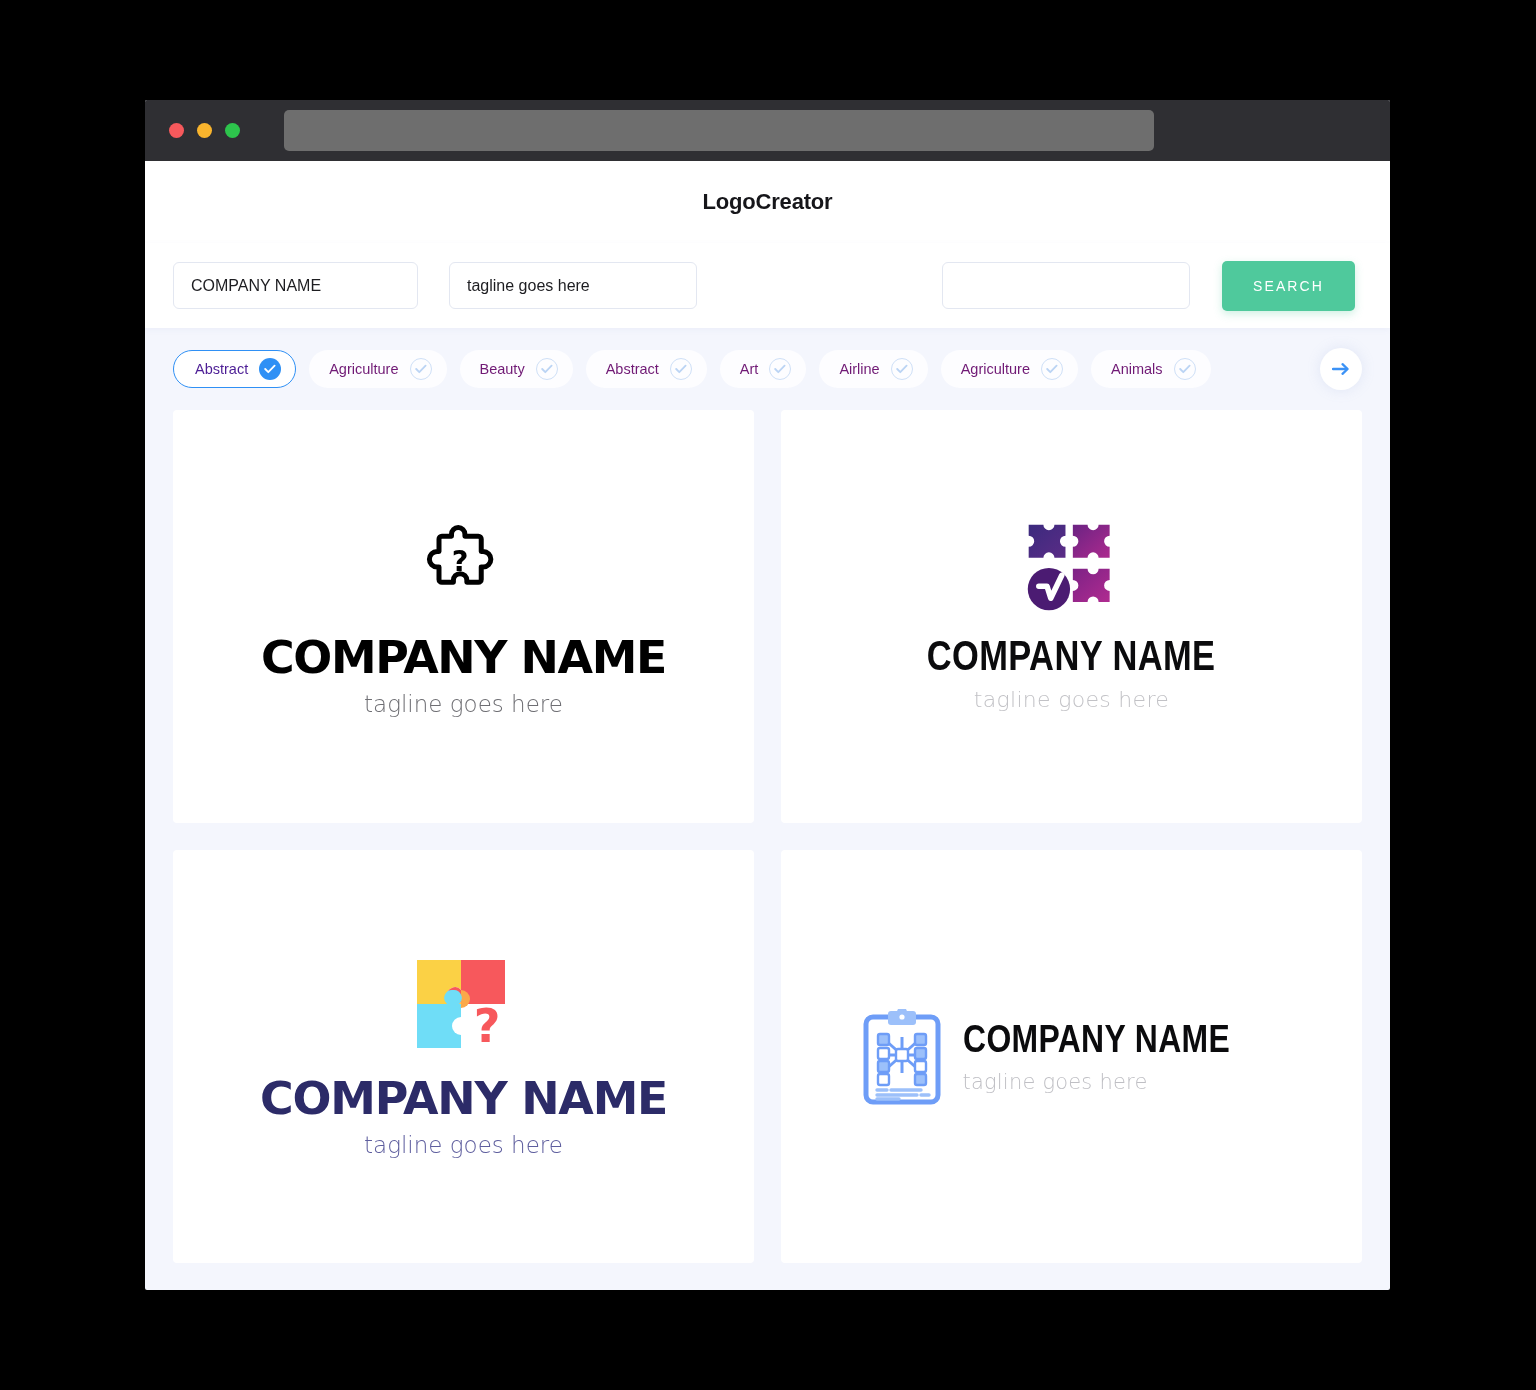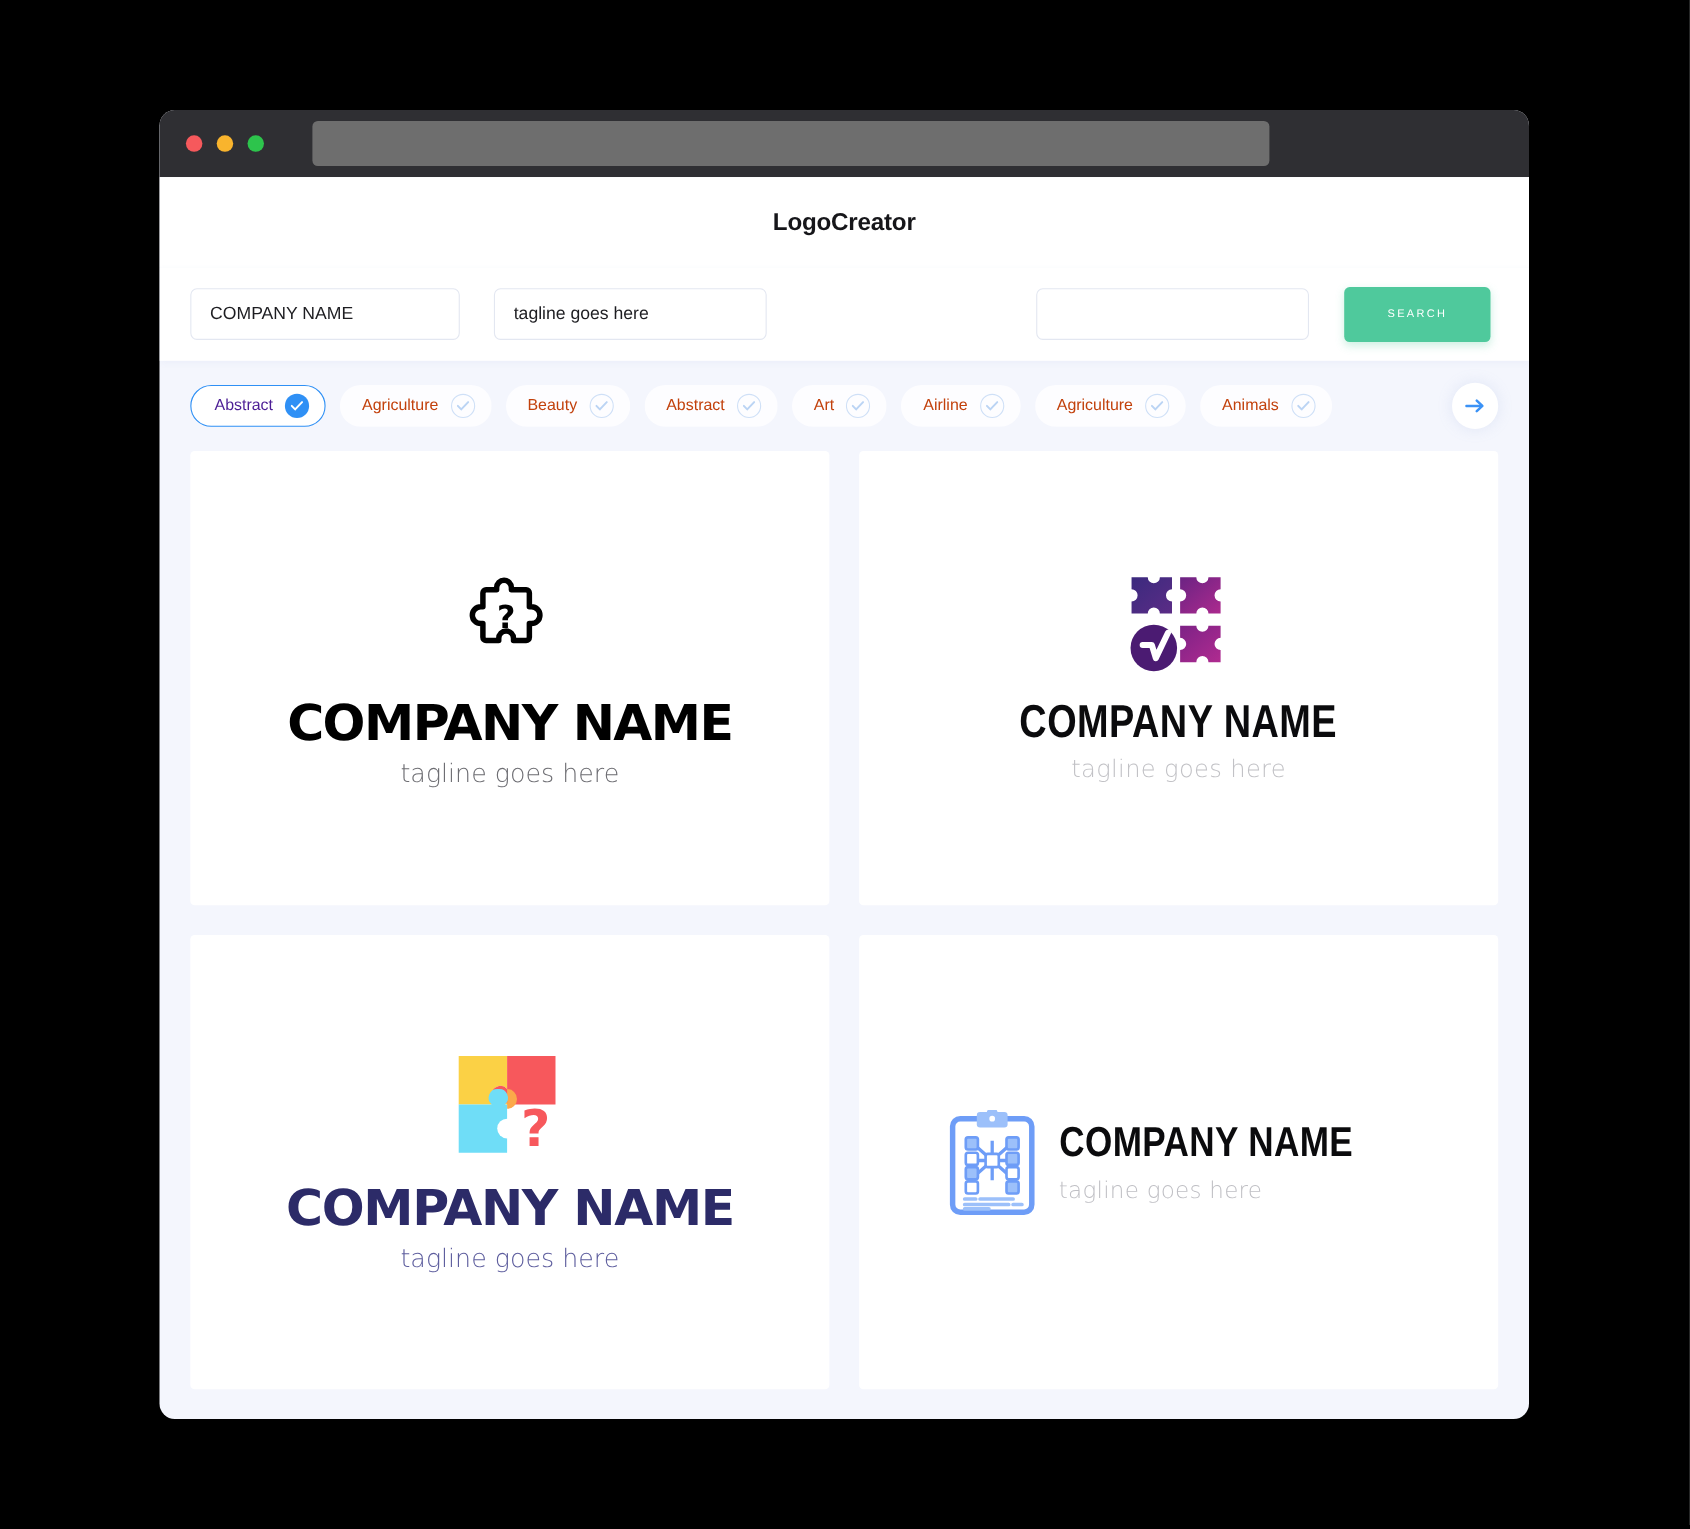--- a/index.html
+++ b/index.html
@@ -13,21 +13,21 @@
   }
 
   
   .browser-window {
     position: absolute;
     left: 145px;
     top: 100px;
     width: 1245px;
     height: 1190px;
     background: #F4F6FD;
-    border-radius: 14px;
+    border-radius: 2px;
     overflow: hidden;
     display: flex;
     flex-direction: column;
   }
 
   
   .titlebar {
     height: 61px;
     background: #2F2F33;
     display: flex;
@@ -94,21 +94,21 @@
   .field-extra   { width: 248px; margin-left: 245px; }
 
   .search-button {
     margin-left: 32px;
     width: 133px;
     height: 50px;
     background: #4FC99C;
     border: none;
     border-radius: 5px;
     color: #FFFFFF;
-    font-size: 10px;
+    font-size: 14px;
     letter-spacing: 2.1px;
     font-family: "Liberation Sans", sans-serif;
     cursor: pointer;
     box-shadow: 0 3px 8px rgba(79,201,156,0.28);
   }
 
   
   .chips-row {
     flex: 0 0 82px;
     display: flex;
@@ -120,21 +120,21 @@
   }
   .chip {
     height: 38px;
     border-radius: 19px;
     background: #FDFDFF;
     display: flex;
     align-items: center;
     gap: 11px;
     padding: 0 14px 0 19px;
     font-size: 14.5px;
-    color: #c2410c;
+    color: #701a75;
     white-space: nowrap;
     cursor: pointer;
     border: 1px solid transparent;
   }
   .chip.selected {
     background: #FFFFFF;
     border: 1.6px solid #2F90F5;
     color: #4c1d95;
     padding-left: 21px;
   }

